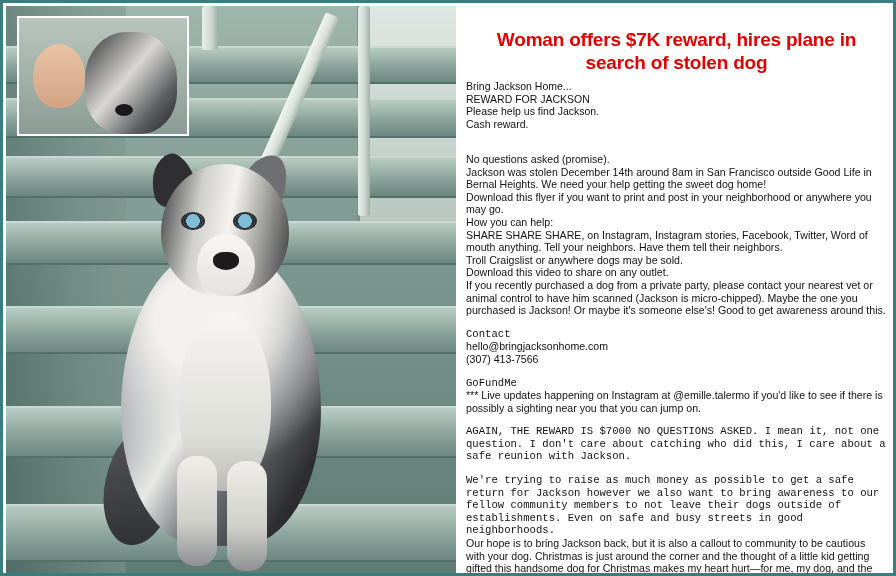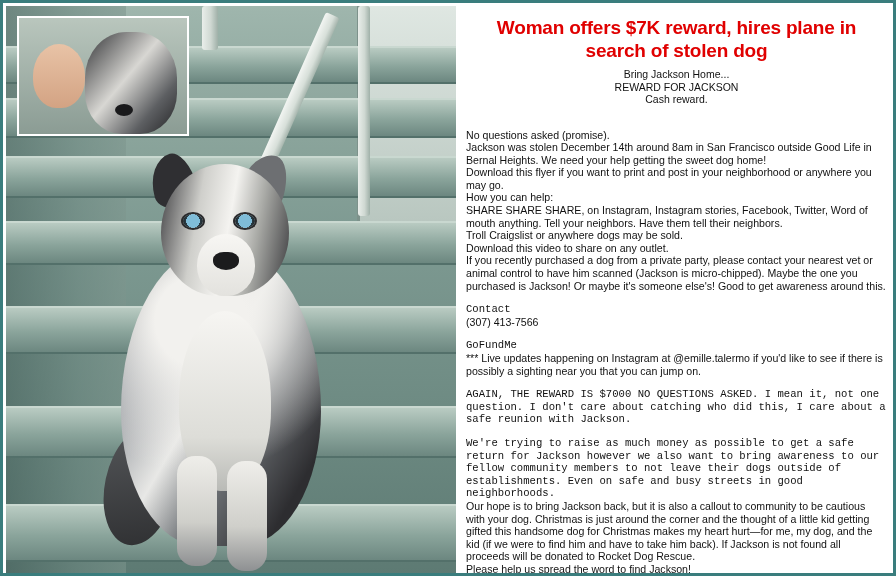--- a/index.html
+++ b/index.html
@@ -194,25 +194,24 @@
     box-sizing: border-box;
     background: #ffffff;
     overflow: hidden;
   }
   #headline {
     color: #e00000;
     font-weight: bold;
     font-size: 19px;
     line-height: 23px;
     text-align: center;
-    margin: 4px 4px 6px 4px;
+    margin: 16px 4px 6px 4px;
     letter-spacing: -0.2px;
   }
   .center-block {
-    text-align: center;
     font-size: 10.5px;
     line-height: 12.5px;
     color: #111;
   }
   .center-block div { white-space: nowrap; }
   #body-text {
     margin-top: 23px;
     font-size: 10.6px;
     line-height: 12.6px;
     color: #111;
@@ -265,34 +264,36 @@
     </div>
   </div>
 
   <div id="text-col">
 
     <div id="headline">Woman offers $7K reward, hires plane in search of stolen dog</div>
 
     <div class="center-block">
       <div>Bring Jackson Home...</div>
       <div>REWARD FOR JACKSON</div>
+      <div>Please help us find Jackson.</div>
       <div>Cash reward.</div>
     </div>
 
     <div id="body-text">
       <p>No questions asked (promise).</p>
       <p>Jackson was stolen December 14th around 8am in San Francisco outside Good Life in Bernal Heights. We need your help getting the sweet dog home!</p>
       <p>Download this flyer if you want to print and post in your neighborhood or anywhere you may go.</p>
       <p>How you can help:</p>
       <p>SHARE SHARE SHARE, on Instagram, Instagram stories, Facebook, Twitter, Word of mouth anything. Tell your neighbors. Have them tell their neighbors.</p>
       <p>Troll Craigslist or anywhere dogs may be sold.</p>
       <p>Download this video to share on any outlet.</p>
       <p>If you recently purchased a dog from a private party, please contact your nearest vet or animal control to have him scanned (Jackson is micro-chipped). Maybe the one you purchased is Jackson! Or maybe it's someone else's! Good to get awareness around this.</p>
 
       <p class="gap">Contact</p>
+      <p>hello@bringjacksonhome.com</p>
       <p>(307) 413-7566</p>
 
       <p class="gap">GoFundMe</p>
       <p>*** Live updates happening on Instagram at @emille.talermo if you'd like to see if there is possibly a sighting near you that you can jump on.</p>
 
       <p class="gap">AGAIN, THE REWARD IS $7000 NO QUESTIONS ASKED. I mean it, not one question. I don't care about catching who did this, I care about a safe reunion with Jackson.</p>
 
       <p class="gap">We're trying to raise as much money as possible to get a safe return for Jackson however we also want to bring awareness to our fellow community members to not leave their dogs outside of establishments. Even on safe and busy streets in good neighborhoods.</p>
       <p>Our hope is to bring Jackson back, but it is also a callout to community to be cautious with your dog. Christmas is just around the corner and the thought of a little kid getting gifted this handsome dog for Christmas makes my heart hurt—for me, my dog, and the kid (if we were to find him and have to take him back). If Jackson is not found all proceeds will be donated to Rocket Dog Rescue.</p>
       <p>Please help us spread the word to find Jackson!</p>

